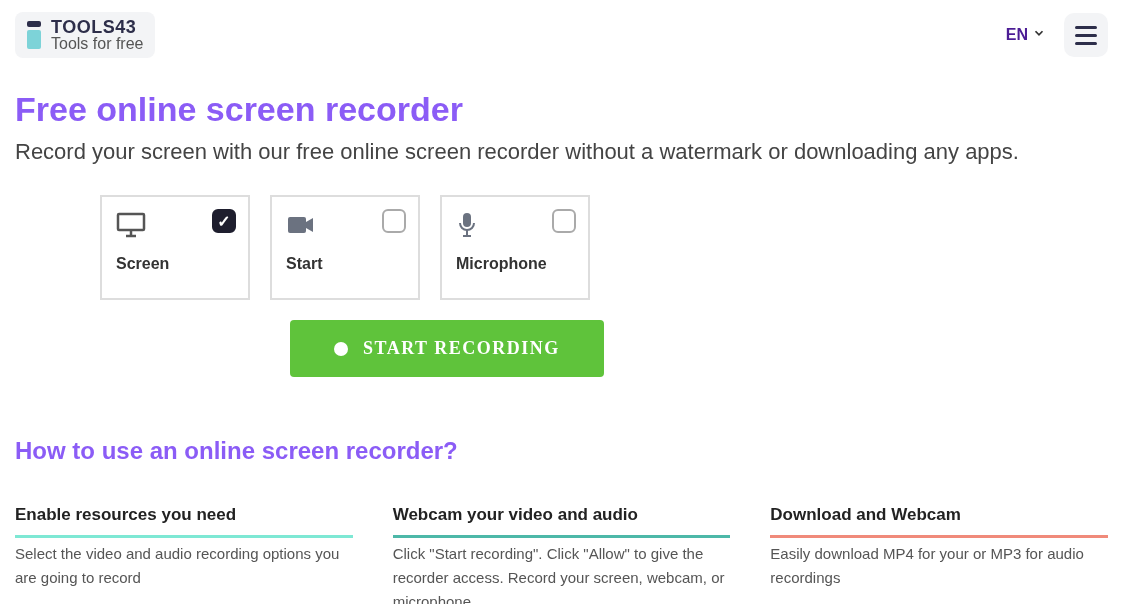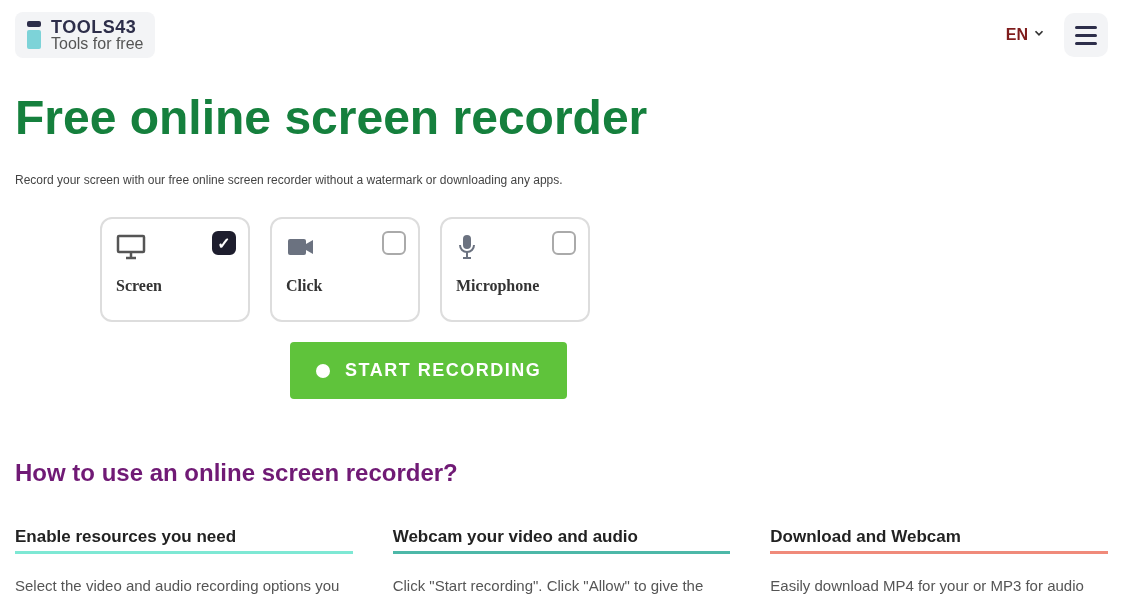--- a/index.html
+++ b/index.html
@@ -26,54 +26,53 @@
   flex-direction: column;
   gap: 3px;
 }
 .logo-icon .top { width: 100%; height: 6px; background: #2d2e4a; border-radius: 2px; }
 .logo-icon .bottom { width: 100%; flex: 1; background: #7dd3d8; border-radius: 2px; }
 .logo-text { display: flex; flex-direction: column; line-height: 1; }
 .logo-title { font-weight: 800; font-size: 18px; color: #2d2e4a; letter-spacing: 0.5px; }
 .logo-sub { font-size: 16px; color: #555; }
 
 .header-right { display: flex; align-items: center; gap: 18px; }
-.lang { display: flex; align-items: flex-start; gap: 4px; font-weight: 600; color: #7f1d1d; cursor: pointer; }
+.lang { display: flex; align-items: flex-start; gap: 4px; font-weight: 600; color: #4c1d95; cursor: pointer; }
 .menu-btn {
   width: 44px; height: 44px;
   background: #f3f4f6;
   border-radius: 10px;
   display: flex;
   flex-direction: column;
   justify-content: center;
   align-items: center;
   gap: 5px;
   cursor: pointer;
   border: none;
 }
 .menu-btn span { width: 22px; height: 3px; background: #2d2e4a; border-radius: 2px; }
 
 .main { padding: 20px 15px 0 15px; }
-h1 { font-size: 48px; font-weight: 800; color: #15803d; margin-bottom: 28px; }
-.subtitle { font-size: 12px; color: #444; margin-bottom: 30px; }
+h1 { font-size: 34px; font-weight: 800; color: #8b5cf6; margin-bottom: 10px; }
+.subtitle { font-size: 22px; color: #444; margin-bottom: 30px; }
 
 .options {
   display: flex;
   gap: 20px;
   margin-left: 85px;
   margin-bottom: 20px;
 }
 .option-card {
   width: 150px;
   height: 105px;
   border: 2px solid #ddd;
-  border-radius: 12px;
+  border-radius: 0;
   padding: 14px;
   position: relative;
   cursor: pointer;
-  font-family: Liberation Serif, serif;
 }
 .option-icon {
   color: #6b7280;
   margin-bottom: 16px;
   height: 28px;
   display: flex;
   align-items: center;
 }
 .option-label { font-size: 16px; font-weight: 700; color: #333; }
 .checkbox {
@@ -100,41 +99,42 @@
 }
 
 .start-btn {
   display: flex;
   align-items: center;
   justify-content: center;
   gap: 15px;
   background: #5fc33b;
   color: #fff;
   border: none;
-  padding: 18px 26px;
+  padding: 18px 44px;
   font-size: 18px;
   font-weight: 600;
   letter-spacing: 1.5px;
   border-radius: 4px;
   cursor: pointer;
   margin-left: 275px;
+  font-family: Liberation Serif, serif;
 }
 .start-btn .dot { width: 14px; height: 14px; background: #fff; border-radius: 50%; }
 
-h2 { font-size: 24px; font-weight: 800; color: #701a75; margin: 60px 0 40px 0; }
+h2 { font-size: 24px; font-weight: 800; color: #8b5cf6; margin: 60px 0 40px 0; }
 
 .steps { display: flex; gap: 40px; }
 .step { flex: 1; }
 .step-title {
   font-size: 17px;
   font-weight: 700;
   color: #222;
-  padding-bottom: 4px;
+  padding-bottom: 10px;
   border-bottom: 3px solid;
-  margin-bottom: 20px;
+  margin-bottom: 4px;
 }
 .step:nth-child(1) .step-title { border-color: #7ee8d4; }
 .step:nth-child(2) .step-title { border-color: #4db8a8; }
 .step:nth-child(3) .step-title { border-color: #f08a7a; }
 .step-desc { font-size: 15px; color: #555; line-height: 1.6; }
 </style>
 </head>
 <body>
 
 <div class="header">
@@ -179,21 +179,21 @@
       <div class="option-label">Screen</div>
       <div class="checkbox checked"></div>
     </div>
     <div class="option-card">
       <div class="option-icon">
         <svg width="30" height="22" viewBox="0 0 30 22" fill="#6b7280">
             <rect x="2" y="3" width="18" height="16" rx="2"></rect>
             <path d="M20 8l7-4v14l-7-4z"></path>
           </svg>
       </div>
-      <div class="option-label">Click</div>
+      <div class="option-label">Start</div>
       <div class="checkbox"></div>
     </div>
     <div class="option-card">
       <div class="option-icon">
         <svg width="22" height="28" viewBox="0 0 22 28" fill="#6b7280">
             <rect x="7" y="2" width="8" height="14" rx="4"></rect>
             <path d="M4 12c0 4 3 7 7 7s7-3 7-7" fill="none" stroke="#6b7280" stroke-width="2"></path>
             <line x1="11" y1="19" x2="11" y2="25" stroke="#6b7280" stroke-width="2"></line>
             <line x1="7" y1="25" x2="15" y2="25" stroke="#6b7280" stroke-width="2"></line>
           </svg>
@@ -206,21 +206,21 @@
   <button class="start-btn">
     <span class="dot"></span>
     <span>START RECORDING</span>
   </button>
 
   <h2>How to use an online screen recorder?</h2>
 
   <div class="steps">
     <div class="step">
       <div class="step-title">Enable resources you need</div>
-      <div class="step-desc">Select the video and audio recording options you are your to record</div>
+      <div class="step-desc">Select the video and audio recording options you are going to record</div>
     </div>
     <div class="step">
       <div class="step-title">Webcam your video and audio</div>
       <div class="step-desc">Click "Start recording". Click "Allow" to give the recorder access. Record your screen, webcam, or microphone</div>
     </div>
     <div class="step">
       <div class="step-title">Download and Webcam</div>
       <div class="step-desc">Easily download MP4 for your or MP3 for audio recordings</div>
     </div>
   </div>

